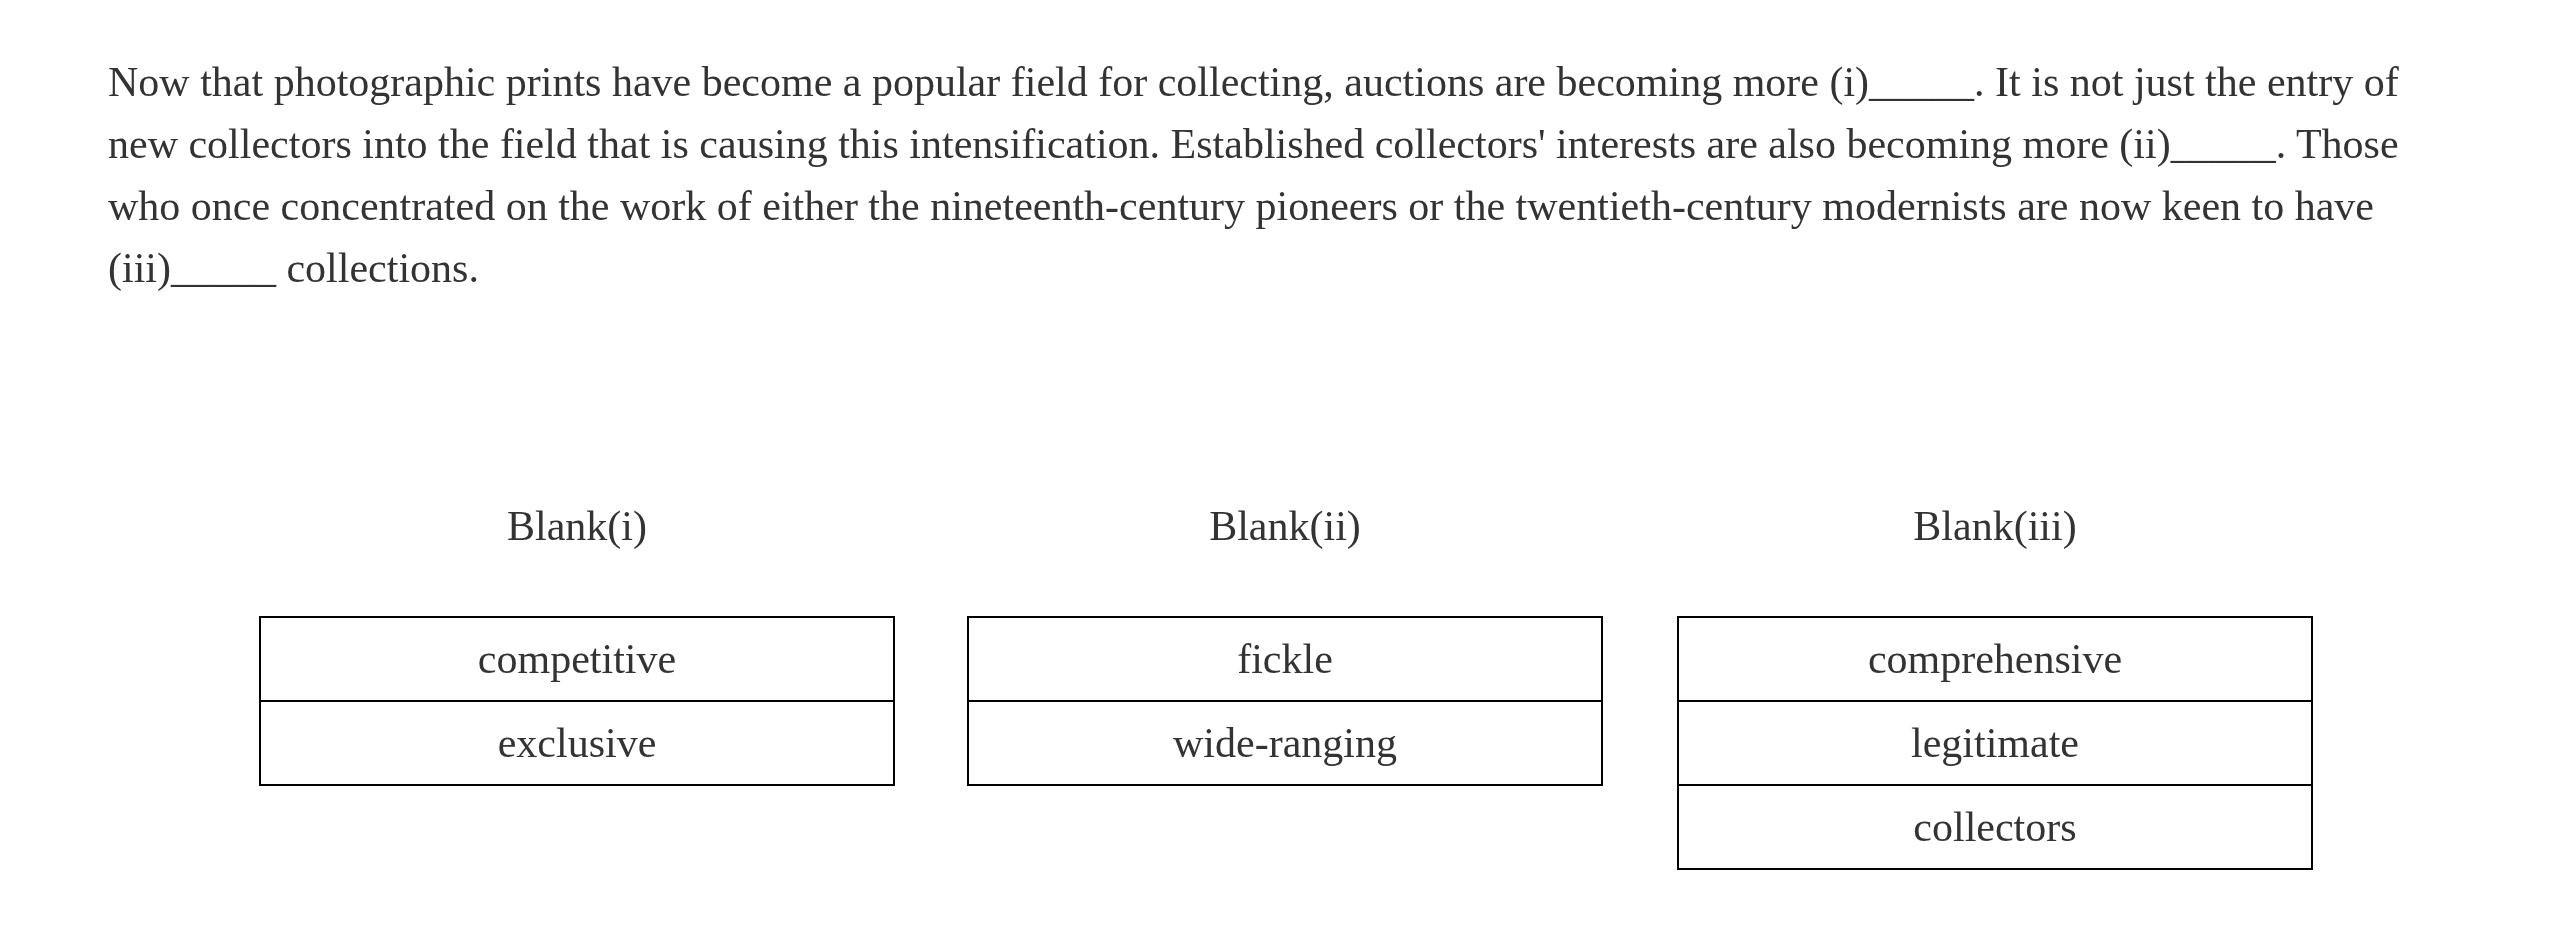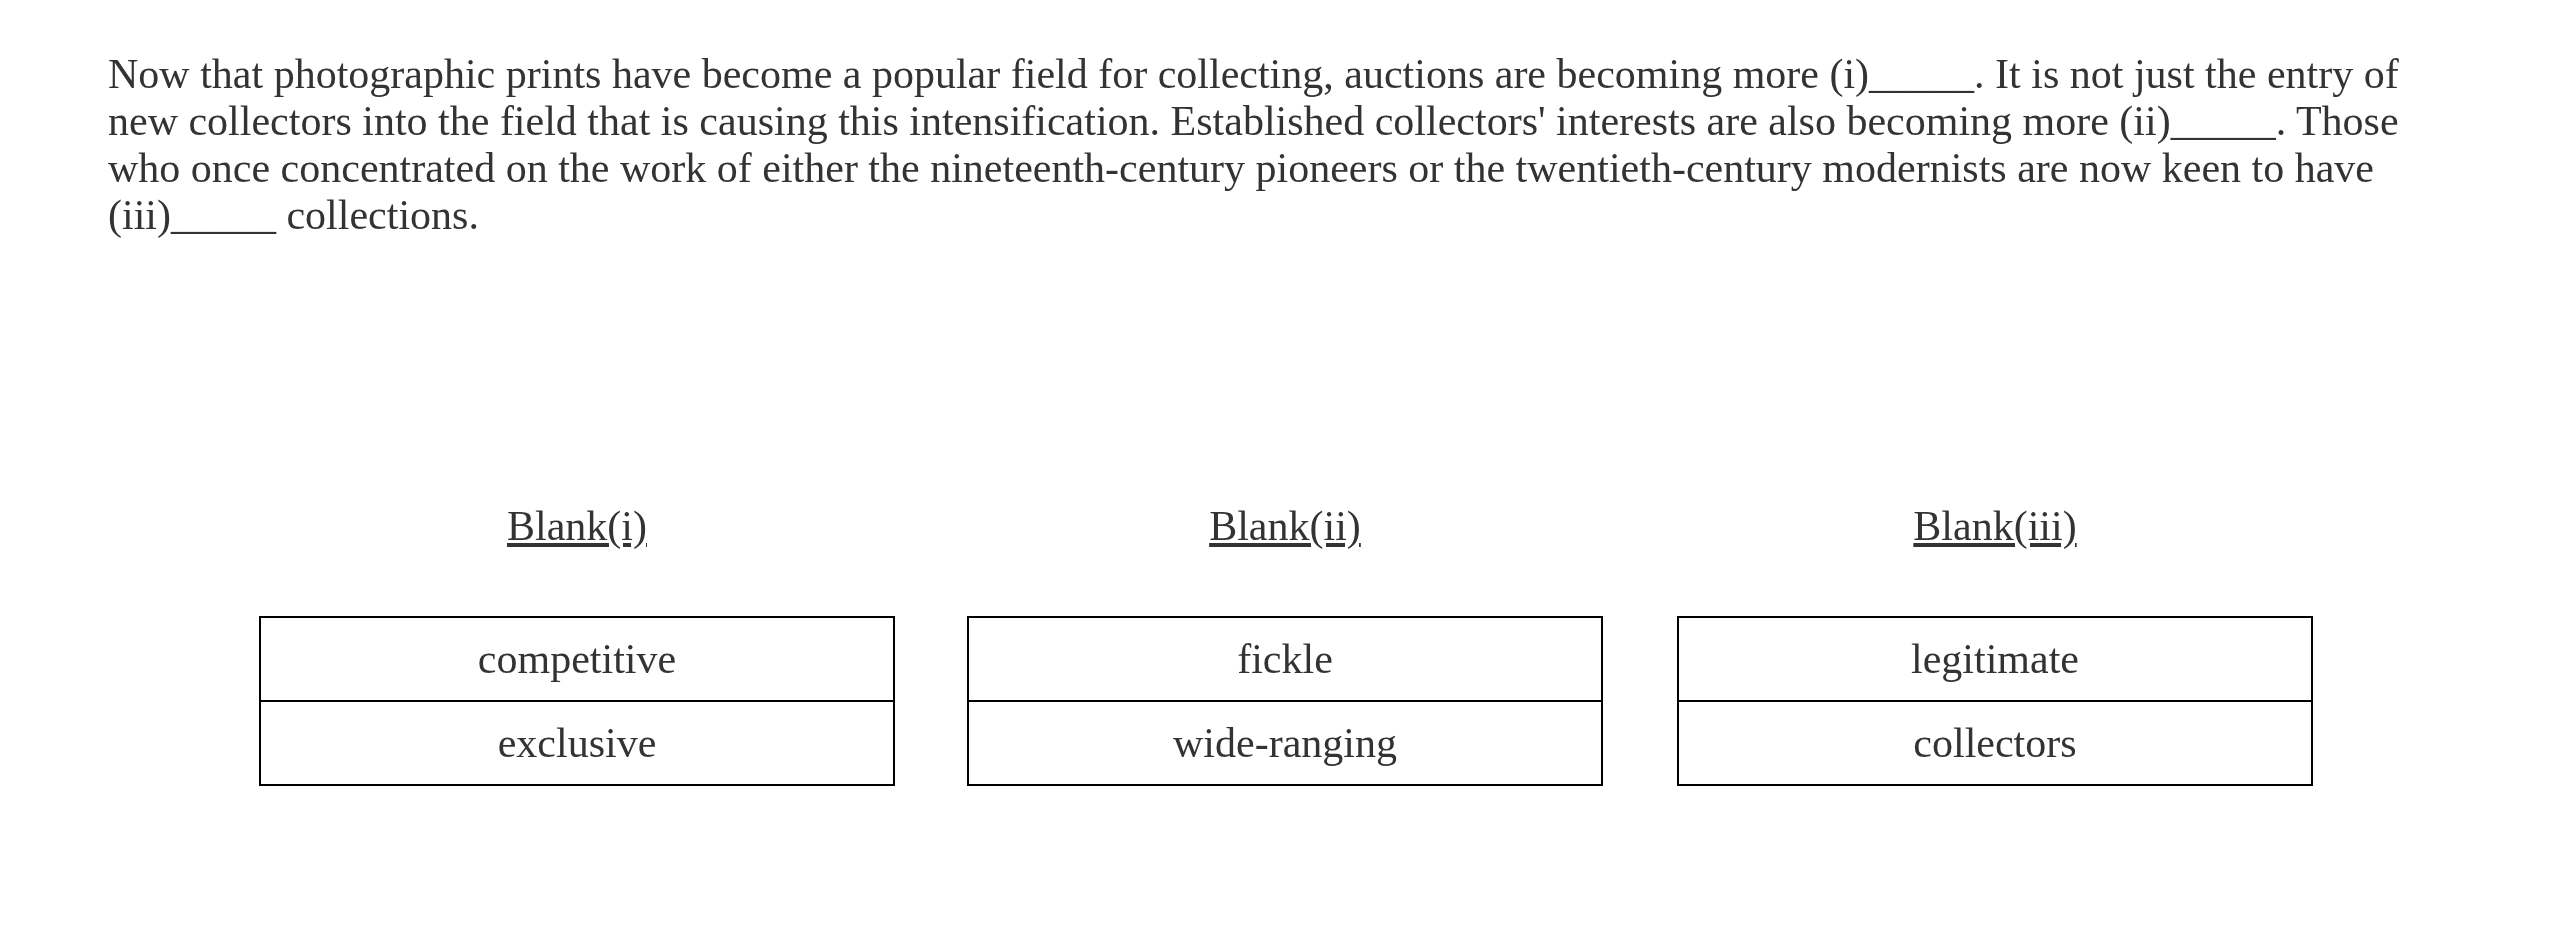--- a/index.html
+++ b/index.html
@@ -14,30 +14,29 @@
       overflow: hidden;
       font-family: "Liberation Serif", "DejaVu Serif", serif;
       color: #333333;
     }
     .passage {
       position: absolute;
       left: 108px;
       top: 51px;
       width: 2341px;
       font-size: 42px;
-      line-height: 47px;
+      line-height: 62px;
       margin: 0;
     }
     .blank-header {
       position: absolute;
       top: 502px;
       font-size: 42px;
       line-height: 49px;
       text-align: center;
-      text-decoration: underline;
     }
     .choice-table {
       position: absolute;
       top: 616px;
       border-collapse: collapse;
       border: 2.4px solid #000000;
       box-sizing: border-box;
     }
     .choice-table td {
       border-top: 2.4px solid #000000;
@@ -79,20 +78,23 @@
       </tr>
   <tr>
         <td>wide-ranging</td>
       </tr>
 </tbody>
   </table>
 
 <div class="blank-header" style="left:1677px; width:636px;">Blank(iii)</div>
 <table class="choice-table" style="left:1677px; width:636px;">
   <tbody>
+      <tr>
+        <td>comprehensive</td>
+      </tr>
   <tr>
         <td>legitimate</td>
       </tr>
   <tr>
         <td>collectors</td>
       </tr>
 </tbody>
   </table>
 
 

